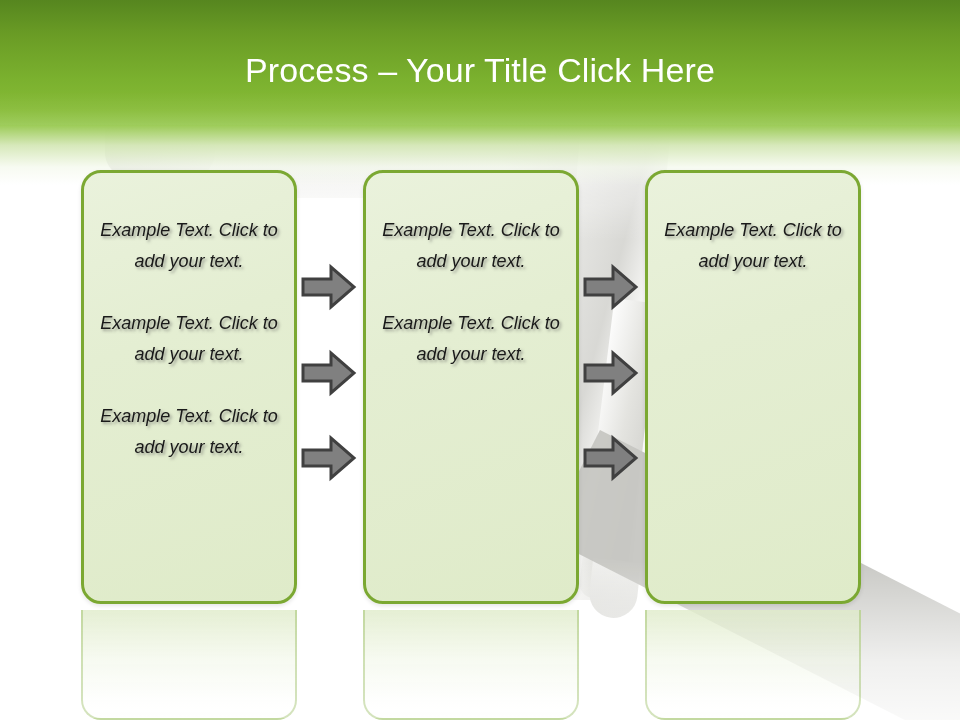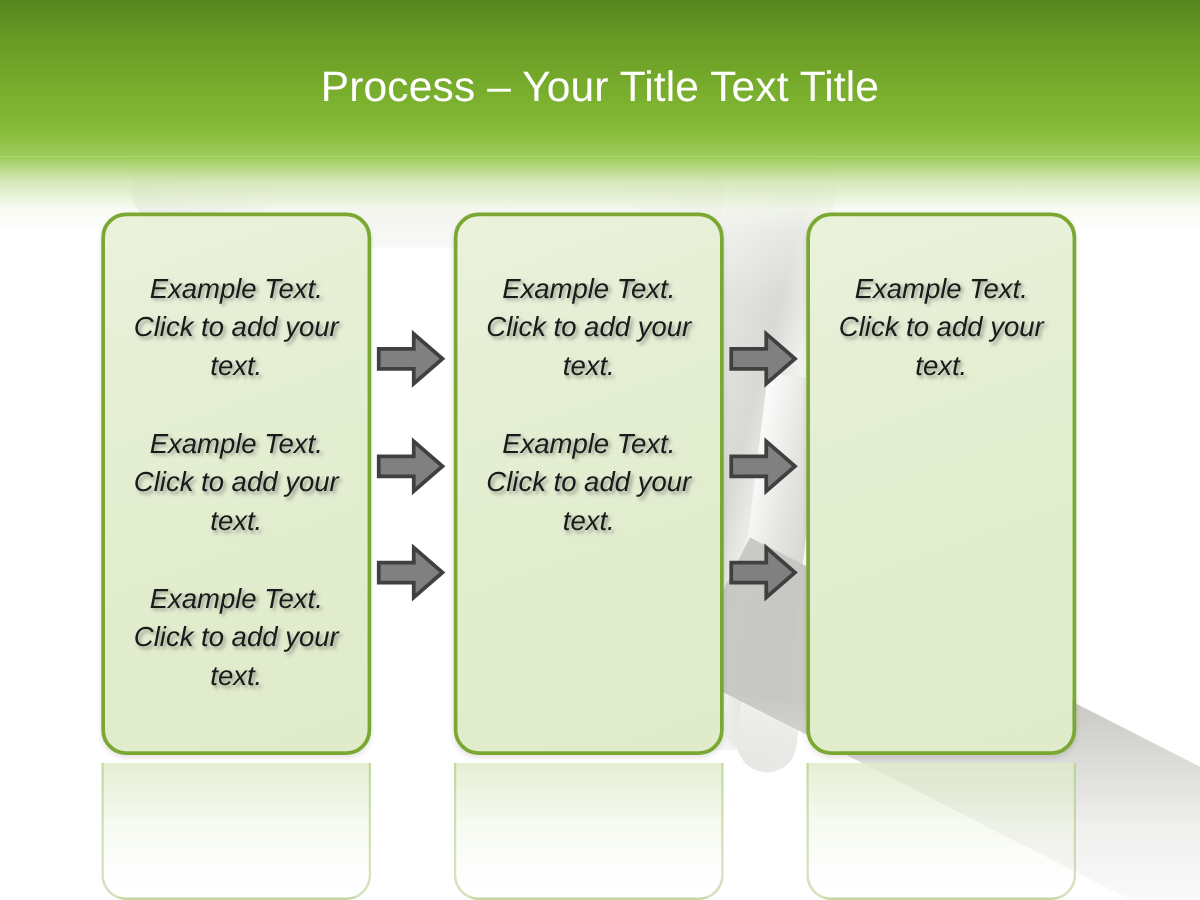--- a/index.html
+++ b/index.html
@@ -139,21 +139,21 @@
   .pbox-2 { left:363px; }
   .pbox-3 { left:645px; }
 
   .pbox-inner {
     padding:42px 14px 0 14px;
     text-align:center;
   }
 
   .para {
     font-style:italic;
-    font-size:22px;
+    font-size:18px;
     line-height:31px;
     color:#1a1a1a;
     text-shadow:2px 2px 3px rgba(90,90,90,0.55);
     margin-bottom:31px;
   }
   .para:last-child { margin-bottom:0; }
 
   
   .reflect {
     position:absolute;
@@ -199,21 +199,21 @@
     <div class="wm-diagonal"></div>
     <div class="bg-veil"></div>
     <div class="bg-veil2"></div>
   </div>
 
   <div class="header"></div>
   <div class="header-sheen"></div>
   <div class="header-fade"></div>
 
   <div class="slide-title">
-    <span class="t-bold">Process</span><span class="t-rest"> – Your Title Text Title</span>
+    <span class="t-bold">Process</span><span class="t-rest"> – Your Title Click Here</span>
   </div>
 
   <div class="reflect reflect-1"></div>
   <div class="reflect reflect-2"></div>
   <div class="reflect reflect-3"></div>
 
   <div class="boxes">
 
     <div class="pbox pbox-1">
       <div class="pbox-inner">

